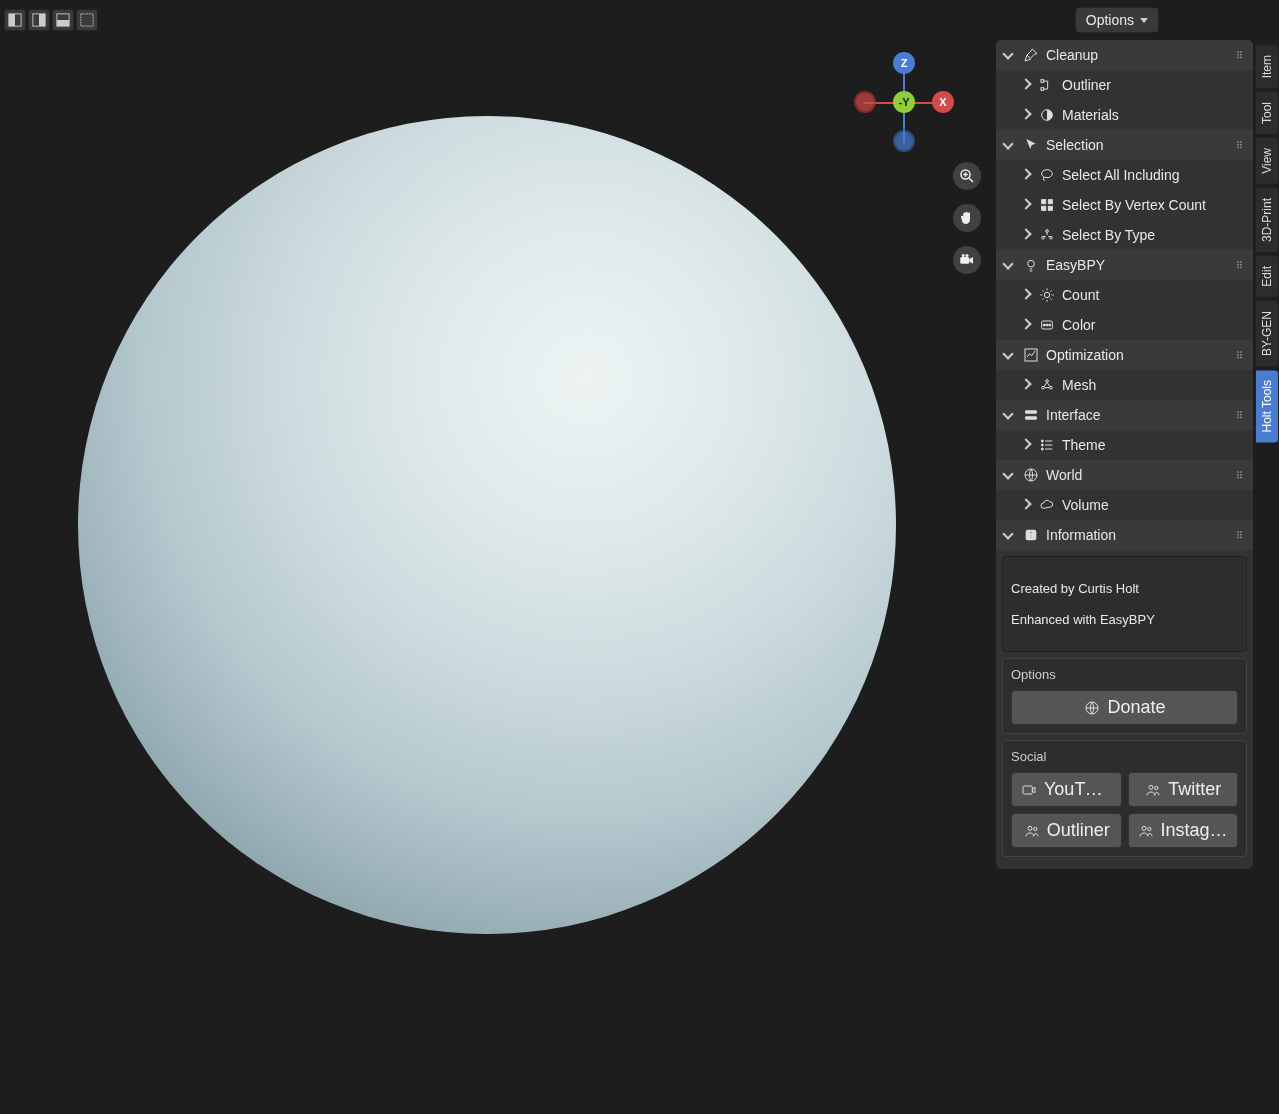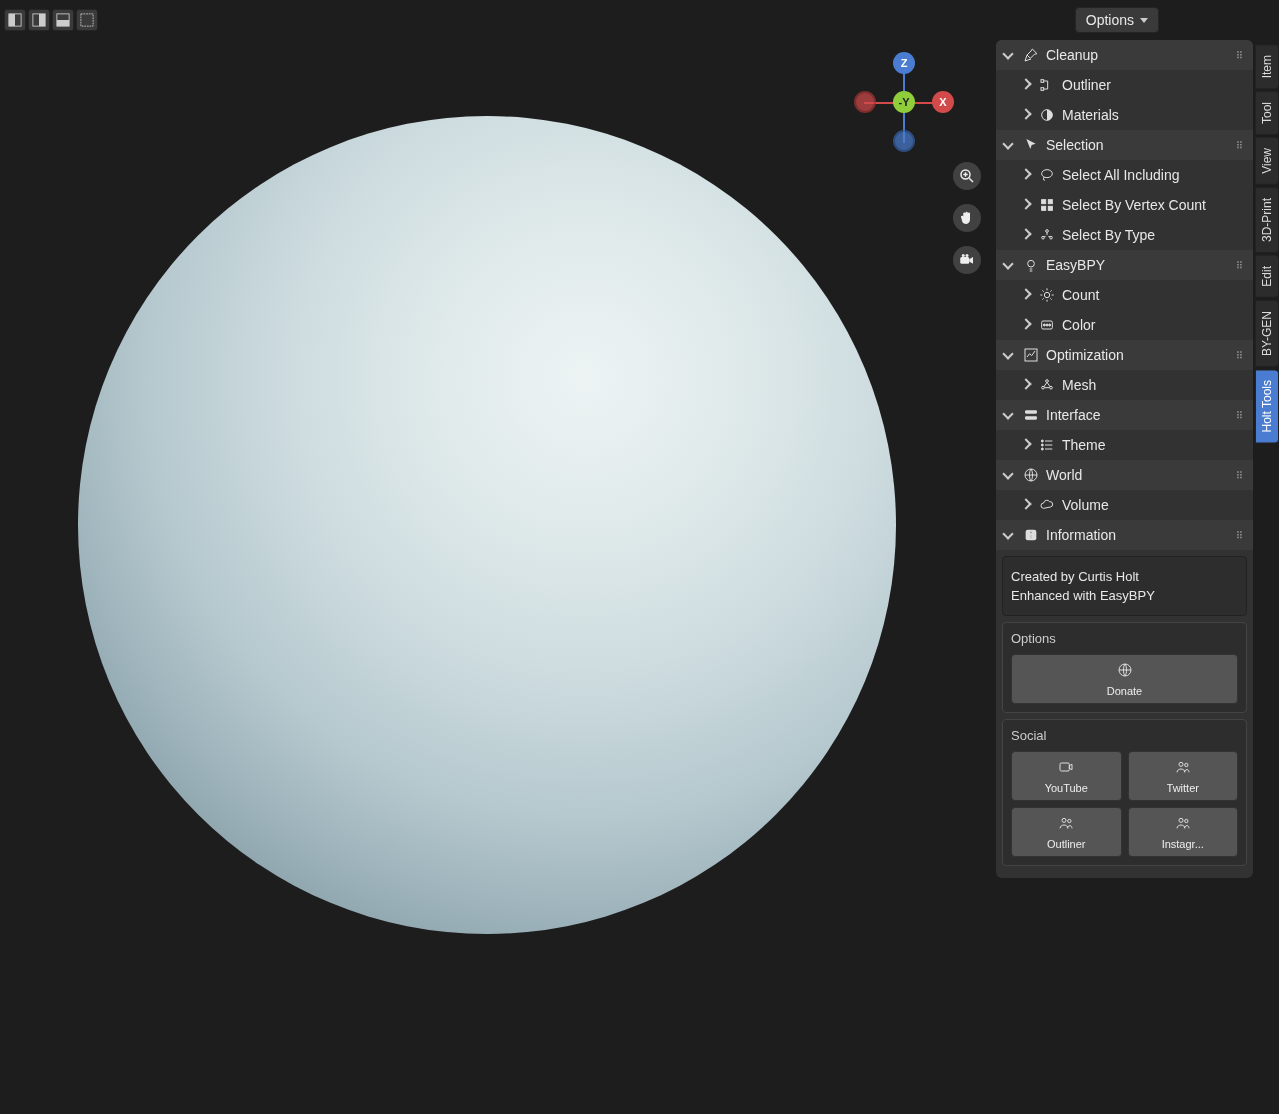--- a/index.html
+++ b/index.html
@@ -44,24 +44,24 @@
 .section-hdr { display:flex; align-items:center; gap:6px; padding:6px 8px; background:#3a3a3a; font-size:14px; cursor:pointer; position:relative;}
 .section-hdr:first-child { border-radius:6px 6px 0 0; }
 .section-hdr .grip { margin-left:auto; opacity:.5; letter-spacing:2px; font-size:10px;}
 .chev { width:12px; height:12px; display:inline-block; }
 .chev::before { content:''; display:block; width:6px; height:6px; border-right:2px solid #ccc; border-bottom:2px solid #ccc; transform:rotate(45deg); margin-top:1px;}
 .chev.right::before { transform:rotate(-45deg); margin-left:2px;}
 .sub-item { display:flex; align-items:center; gap:6px; padding:6px 8px 6px 24px; font-size:14px; cursor:pointer; background:#323232;}
 .ico { width:18px; height:18px; display:inline-flex; align-items:center; justify-content:center; flex-shrink:0;}
 .ico svg { width:16px; height:16px; stroke:#ddd; fill:none; stroke-width:1.5;}
 .info-box { margin:6px; padding:8px; background:#2d2d2d; border:1px solid #222; border-radius:4px; font-size:13px;}
-.info-line { margin:4px 0; }
+.info-line { margin:16px 0; }
 .boxed { margin:6px; padding:8px; border:1px solid #444; border-radius:4px; background:#2d2d2d;}
 .box-title { font-size:13px; margin-bottom:8px; color:#ccc;}
-.btn { background:#555; border:1px solid #333; border-radius:4px; padding:6px 8px; color:#eee; font-size:11px; cursor:pointer; display:flex; align-items:center; gap:6px; justify-content:center;flex-direction:column;}
+.btn { background:#555; border:1px solid #333; border-radius:4px; padding:6px 8px; color:#eee; font-size:18px; cursor:pointer; display:flex; align-items:center; gap:6px; justify-content:center;}
 .btn-row { display:flex; gap:6px; }
 .btn-row .btn { flex:1; min-width:0; }
 .btn-row .btn span { overflow:hidden; text-overflow:ellipsis; white-space:nowrap;}
 .full { width:100%; }
 </style>
 </head>
 <body>
 
 <div class="viewport">
   <div class="sphere"></div>

